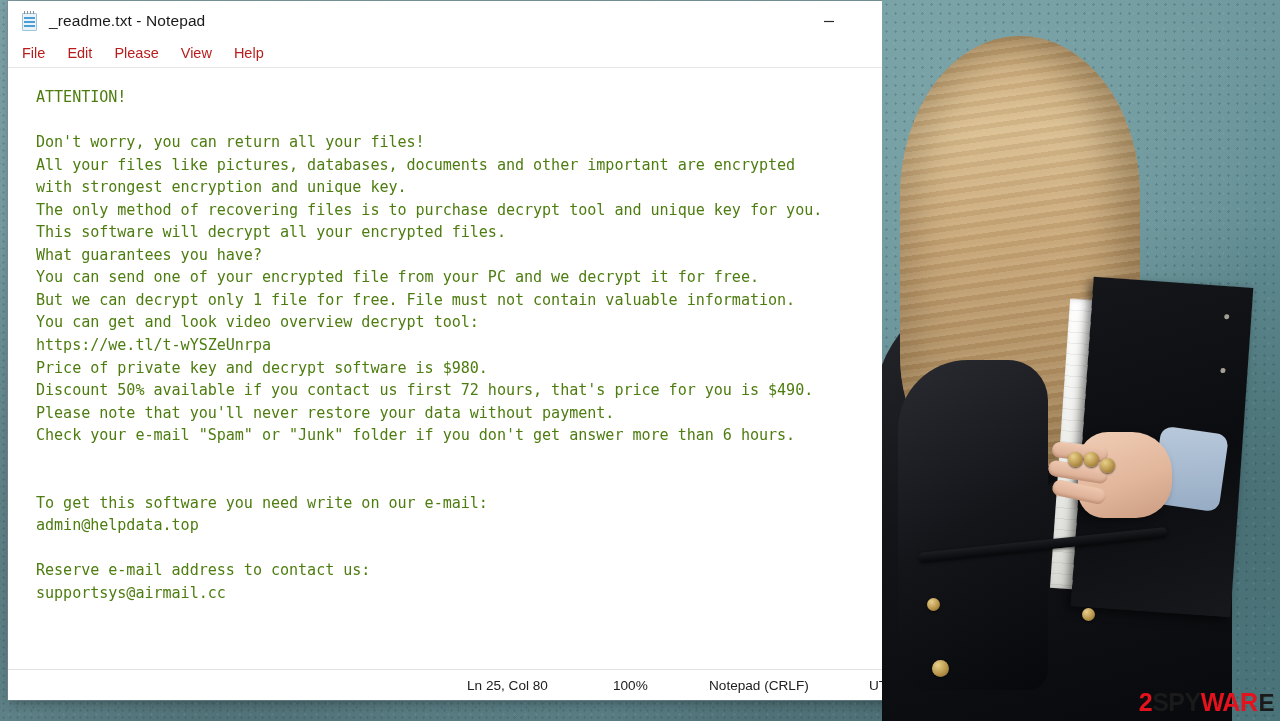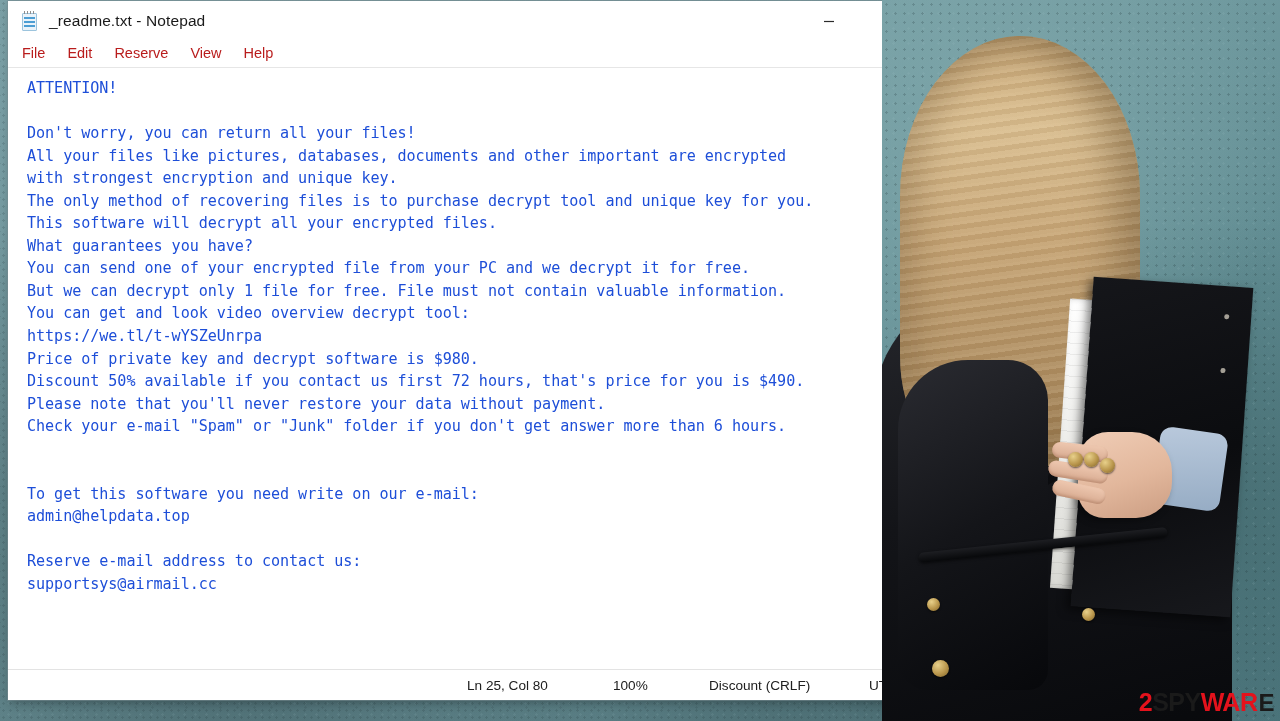--- a/index.html
+++ b/index.html
@@ -101,25 +101,25 @@
   .menu-item { font-size: 14.5px; color: #b91c1c; line-height: 1; white-space: nowrap; }
 
   .editor {
     flex: 1 1 auto;
     position: relative;
     background: #ffffff;
     overflow: hidden;
     padding: 2px 0 0 12px;
   }
   .note-text {
-    margin: 7px;
+    margin: 16px;
     font-family: "DejaVu Sans Mono", "Liberation Mono", monospace;
     font-size: 15.1px;
     line-height: 22.55px;
-    color: #1d4ed8;
+    color: #4d7c0f;
     white-space: pre;
     letter-spacing: -0.05px;
   }
 
   .statusbar {
     height: 31px; flex: 0 0 auto;
     background: #ffffff;
     border-top: 1px solid #e3e3e3;
     display: flex; align-items: center; justify-content: flex-end;
     padding-right: 6px;
@@ -360,21 +360,21 @@
             <line x1="2.5" y1="2.5" x2="11.5" y2="11.5" stroke="#2a2a2a" stroke-width="1.2"></line>
             <line x1="11.5" y1="2.5" x2="2.5" y2="11.5" stroke="#2a2a2a" stroke-width="1.2"></line>
           </svg>
         </span>
       </span>
     </div>
 
     <div class="menubar">
       <span class="menu-item">File</span>
       <span class="menu-item">Edit</span>
-      <span class="menu-item">Reserve</span>
+      <span class="menu-item">Please</span>
       <span class="menu-item">View</span>
       <span class="menu-item">Help</span>
     </div>
 
     <div class="editor">
       <pre class="note-text">ATTENTION!
 
 Don't worry, you can return all your files!
 All your files like pictures, databases, documents and other important are encrypted
 with strongest encryption and unique key.
@@ -394,21 +394,21 @@
 To get this software you need write on our e-mail:
 admin@helpdata.top
 
 Reserve e-mail address to contact us:
 supportsys@airmail.cc</pre>
     </div>
 
     <div class="statusbar">
       <span class="sb-cell sb-ln">Ln 25, Col 80</span>
       <span class="sb-cell sb-zoom">100%</span>
-      <span class="sb-cell sb-eol">Discount (CRLF)</span>
+      <span class="sb-cell sb-eol">Notepad (CRLF)</span>
       <span class="sb-cell sb-enc">UTF-8</span>
     </div>
 
   </div>
 
   <div id="photo">
     <div class="ph-wall"></div>
     <div class="hair-back"></div>
     <div class="skirt"></div>
     <div class="jacket"></div>

